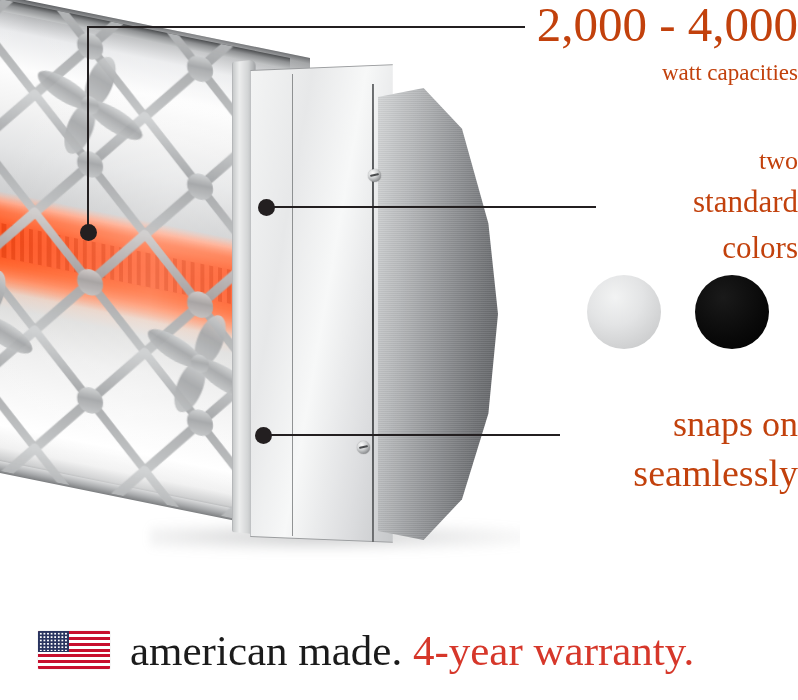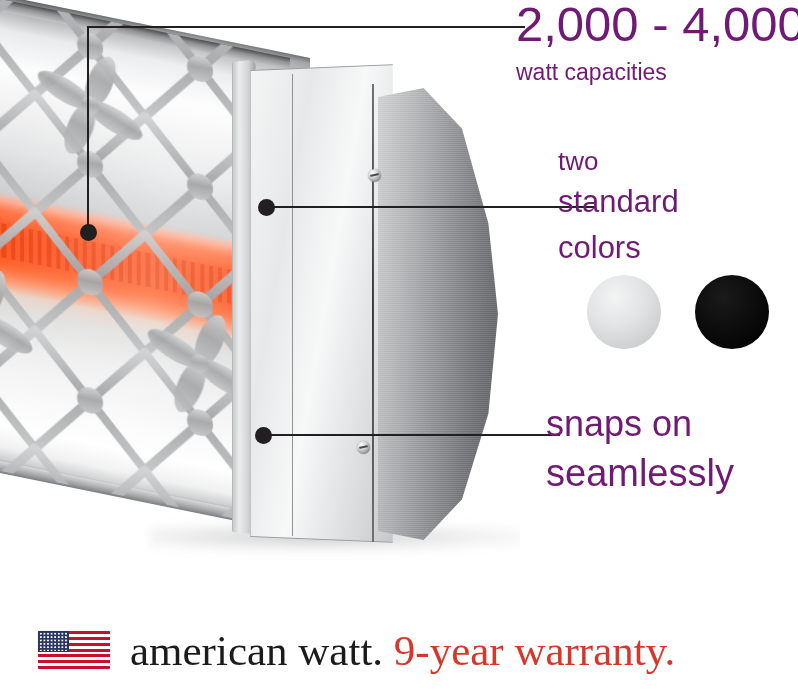--- a/index.html
+++ b/index.html
@@ -153,21 +153,21 @@
     background:radial-gradient(ellipse at 40% 50%, rgba(90,92,95,0.30) 0%, rgba(120,122,125,0.10) 45%, rgba(255,255,255,0) 72%);
     filter:blur(4px);
   }
 
   
   .dot{position:absolute;width:17px;height:17px;border-radius:50%;background:#231f20;}
   .lead-h{position:absolute;height:2px;background:#231f20;}
   .lead-v{position:absolute;width:2px;background:#231f20;}
 
   
-  .callout{position:absolute;color:#701a75;font-family:Liberation Sans, sans-serif;text-align:left;line-height:1.0;}
+  .callout{position:absolute;color:#c2410c;font-family:Liberation Serif, serif;text-align:right;line-height:1.0;}
   #txt-watt{left:516px;top:0px;width:282px;}
   #txt-watt .big{font-size:49px;letter-spacing:0px;white-space:nowrap;}
   #txt-watt .sub{font-size:23px;margin-top:12px;}
 
   #txt-colors{left:558px;top:148px;width:240px;}
   #txt-colors .l1{font-size:26px;}
   #txt-colors .l2{font-size:31px;margin-top:12px;}
   #txt-colors .l3{font-size:31px;margin-top:15px;}
 
   .swatches{position:absolute;left:558px;top:275px;width:240px;display:flex;justify-content:center;gap:34px;}
@@ -314,18 +314,18 @@
   <div class="callout" id="txt-snaps">
     <div class="l1">snaps on</div>
     <div class="l2">seamlessly</div>
   </div>
 
   <div id="bottom">
     <div class="flag">
       <div class="canton"></div>
     </div>
     <div class="bar-text">
-      <span class="black">american watt.</span>
-      <span class="red">9-year warranty.</span>
+      <span class="black">american made.</span>
+      <span class="red">4-year warranty.</span>
     </div>
   </div>
 
 </div>
 
 </body></html>

